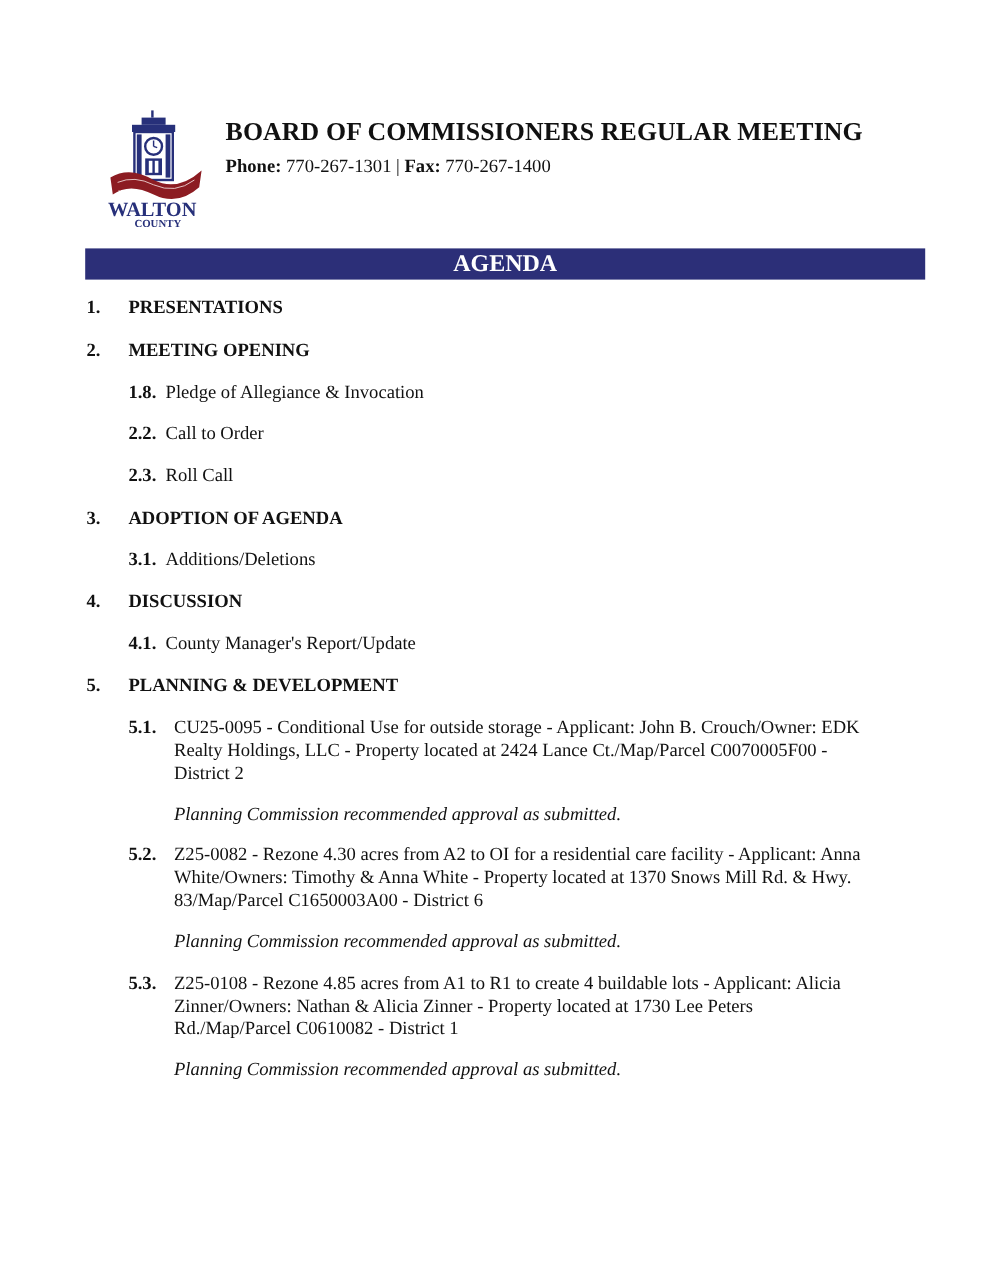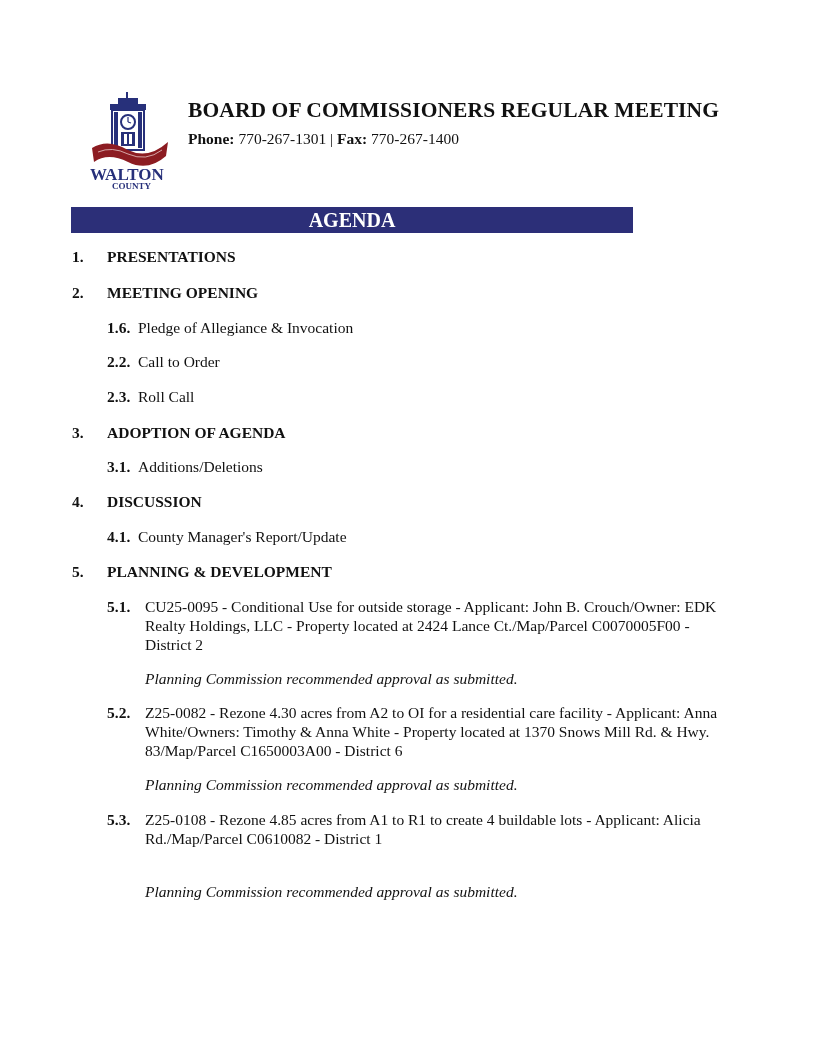--- a/index.html
+++ b/index.html
@@ -4,21 +4,21 @@
   <style>
     html, body { margin: 0; padding: 0; background: #ffffff; }
     body { width: 825px; height: 1062px; position: relative; overflow: hidden;
            font-family: "Liberation Serif", "DejaVu Serif", serif; color: #111; }
     .header { position: absolute; left: 88px; top: 90px; width: 680px; height: 105px; }
     .logo { position: absolute; left: 0; top: 0; width: 84px; height: 100px; }
     .hdr-text { position: absolute; left: 100px; top: 8px; }
     .title { font-size: 21.5px; font-weight: bold; letter-spacing: 0.1px; margin: 0 0 6px 0; white-space: nowrap; }
     .hline { font-size: 15.5px; line-height: 19.5px; white-space: nowrap; }
     .hline b { font-weight: bold; }
-    .banner { position: absolute; left: 71px; top: 207px; width: 562px; height: 26px;
+    .banner { position: absolute; left: 71px; top: 207px; width: 700px; height: 26px;
               background: #2c2f78; color: #fff; text-align: center;
               font-size: 20px; font-weight: bold; line-height: 27px; }
     .agenda { position: absolute; left: 72px; top: 248px; width: 690px; }
     .sec { font-size: 15.5px; font-weight: bold; position: relative; height: 20px; }
     .sec .num { position: absolute; left: 0; }
     .sec .lbl { position: absolute; left: 35px; }
     .sub { font-size: 15.5px; position: relative; }
     .sub .num { position: absolute; left: 35px; font-weight: bold; }
     .sub .lbl { position: absolute; left: 66px; }
     .pitem { position: absolute; font-size: 15.5px; line-height: 19px; }
@@ -72,21 +72,21 @@
   <div class="sec abs" style="top:0px;width:100%;">
     <span class="num">1.</span>
     <span class="lbl">PRESENTATIONS</span>
   </div>
 
   <div class="sec abs" style="top:36px;width:100%;">
     <span class="num">2.</span>
     <span class="lbl">MEETING OPENING</span>
   </div>
   <div class="sub abs" style="top:71px;width:100%;">
-    <span class="num">1.6.</span>
+    <span class="num">1.8.</span>
     <span class="lbl">Pledge of Allegiance &amp; Invocation</span>
   </div>
   <div class="sub abs" style="top:105px;width:100%;">
     <span class="num">2.2.</span>
     <span class="lbl">Call to Order</span>
   </div>
   <div class="sub abs" style="top:140px;width:100%;">
     <span class="num">2.3.</span>
     <span class="lbl">Roll Call</span>
   </div>
@@ -131,17 +131,18 @@
       <div>White/Owners:  Timothy &amp; Anna White - Property located at 1370 Snows Mill Rd. &amp; Hwy.</div>
       <div>83/Map/Parcel C1650003A00 - District 6</div>
     </div>
     <div class="note" style="top:72px;">Planning Commission recommended approval as submitted.</div>
   </div>
 
   <div class="pitem" style="top:562px;width:100%;">
     <span class="num">5.3.</span>
     <div class="txt">
       <div>Z25-0108 - Rezone 4.85 acres from A1 to R1 to create 4 buildable lots - Applicant:  Alicia</div>
+      <div>Zinner/Owners:  Nathan &amp; Alicia Zinner - Property located at 1730 Lee Peters</div>
       <div>Rd./Map/Parcel C0610082 - District 1</div>
     </div>
     <div class="note" style="top:72px;">Planning Commission recommended approval as submitted.</div>
   </div>
 </div>
 
 </body></html>

